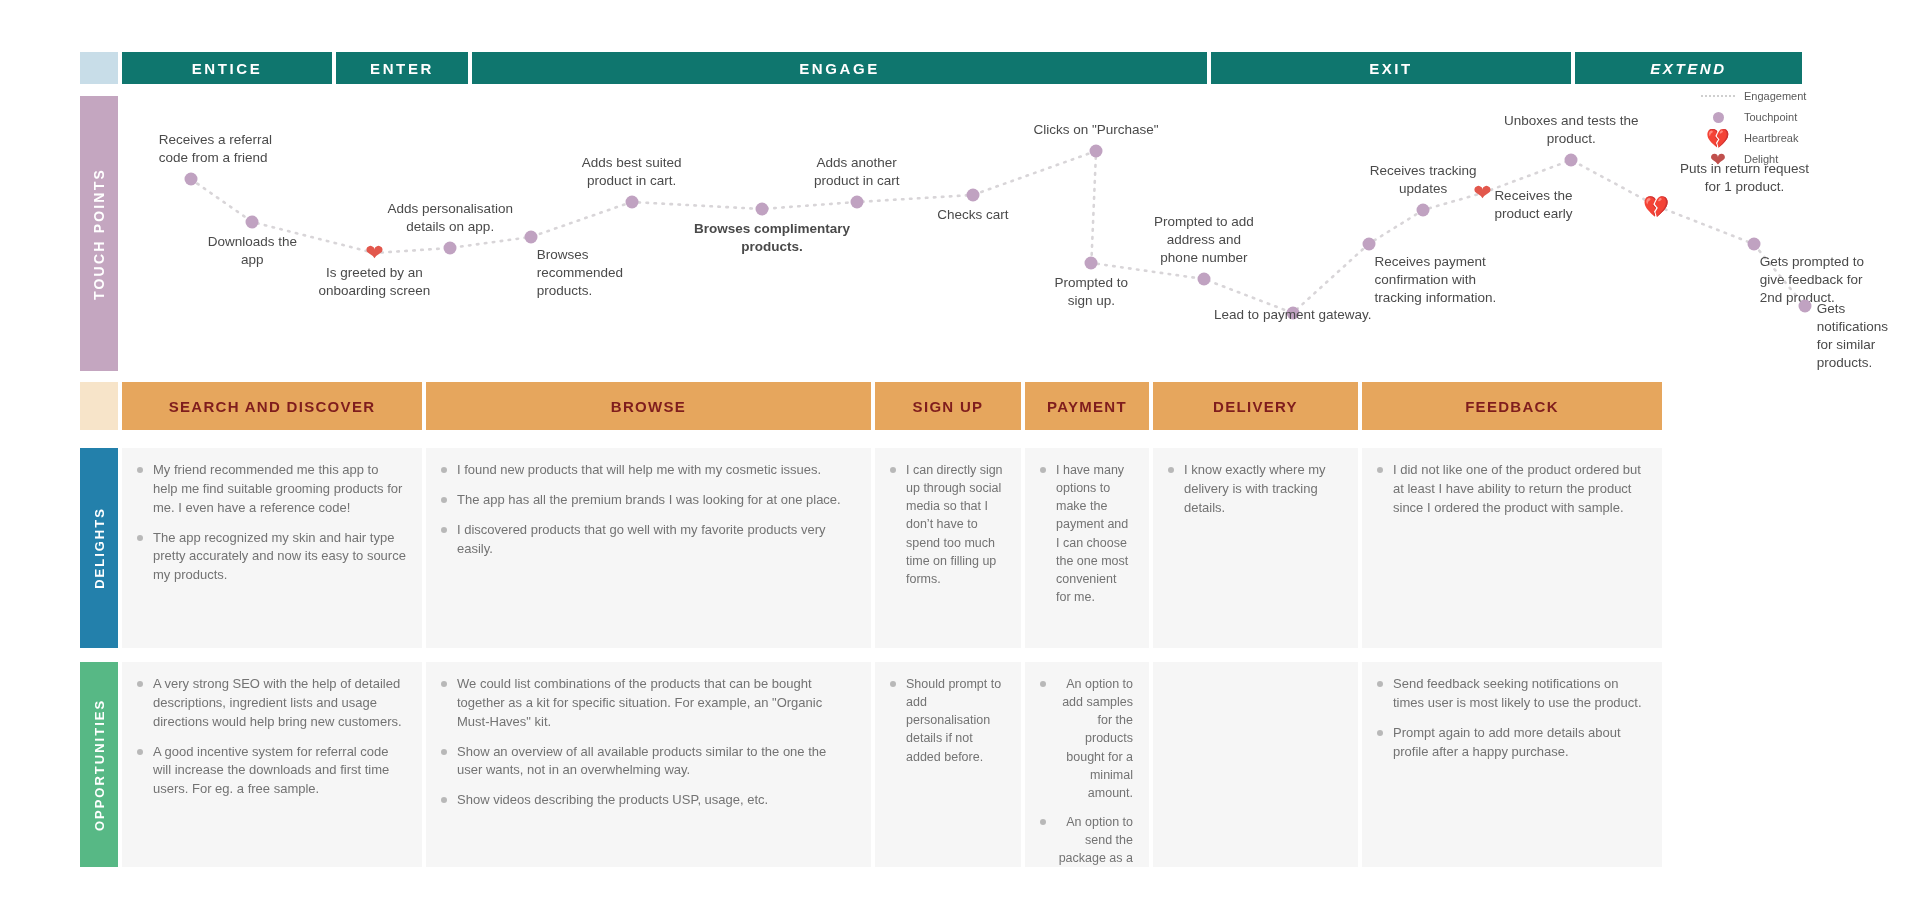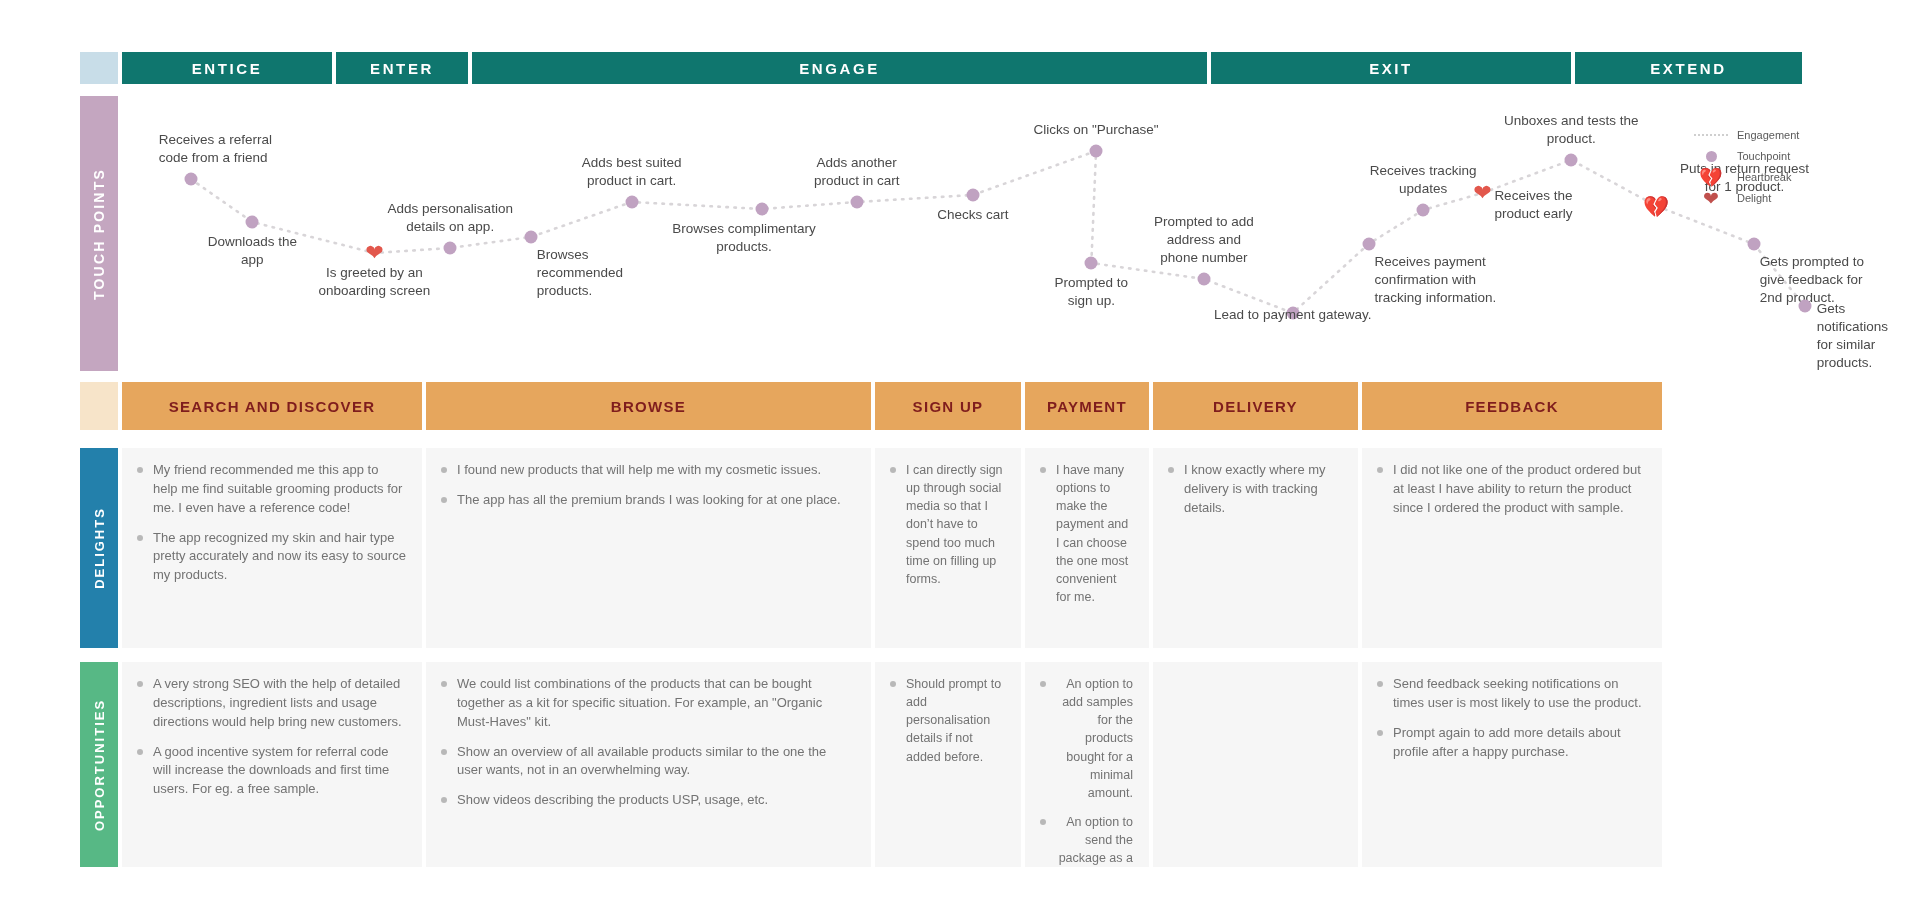--- a/index.html
+++ b/index.html
@@ -65,23 +65,22 @@
 
   .heart, .broken {
     position: absolute; transform: translate(-50%,-50%);
     line-height: 1; font-size: 22px;
   }
   .heart  { color: #e2574c; }
   .broken { color: #f6546f; font-size: 21px; }
 
   
   .legend {
-    position: absolute; right: 15px; top: -10px;
+    position: absolute; right: 8px; top: -10px;
     width: 190px;
-    margin-top: 39px;
   }
   .legend-row {
     display: flex; align-items: center;
     height: 20px; margin-bottom: 1px;
   }
   .legend-key {
     width: 52px; display: flex; align-items: center; justify-content: center;
   }
   .legend-dash {
     width: 34px; height: 0;
@@ -150,21 +149,21 @@
 <body>
 
 <div class="canvas">
 
   <div class="phase-bar">
     <div class="phase-spacer"></div>
     <div class="phase-cell" style="flex: 0 0 210px;">ENTICE</div>
     <div class="phase-cell" style="flex: 0 0 132px;">ENTER</div>
     <div class="phase-cell" style="flex: 0 0 735px;">ENGAGE</div>
     <div class="phase-cell" style="flex: 0 0 360px;">EXIT</div>
-    <div class="phase-cell" style="flex: 0 0 227px;">EXTEND</div>
+    <div class="phase-cell" style="flex: 0 0 227px; font-style: italic;">EXTEND</div>
   </div>
 
   <div class="tp-band">
     <div class="tp-sidebar">
       <span>TOUCH POINTS</span>
     </div>
 
     <div class="tp-plot">
       <svg class="tp-svg" width="1772" height="275">
         <polyline id="engagement-path" fill="none" stroke="#d8d5d8" stroke-width="2.6" stroke-dasharray="1.5 6.5" stroke-linecap="round" points="72.73,83 134.35,126 256.405,157 332.245,152 412.82500000000005,141 513.55,106 643.9,113 738.7,106 854.83,99 978.07,55 973.33,167 1085.905,183 1174.78,217 1250.6200000000001,148 1305.13,114 1364.38,97 1453.255,64 1538.575,110 1635.7450000000001,148 1686.7,210"></polyline>
@@ -183,21 +182,21 @@
           <div class="tp-label c" style="left: 332.245px; top: 104px;">Adds personalisation
 details on app.</div>
           <div class="dot" style="left: 412.825px; top: 141px;"></div>
           <div class="tp-label l" style="left: 418.825px; top: 150px;">Browses
 recommended
 products.</div>
           <div class="dot" style="left: 513.55px; top: 106px;"></div>
           <div class="tp-label c" style="left: 513.55px; top: 58px;">Adds best suited
 product in cart.</div>
           <div class="dot" style="left: 643.9px; top: 113px;"></div>
-          <div class="tp-label c" style="left: 626px; top: 124px;">Browses complimentary
+          <div class="tp-label c" style="left: 654px; top: 124px; font-weight: bold;">Browses complimentary
 products.</div>
           <div class="dot" style="left: 738.7px; top: 106px;"></div>
           <div class="tp-label c" style="left: 738.7px; top: 58px;">Adds another
 product in cart</div>
           <div class="dot" style="left: 854.83px; top: 99px;"></div>
           <div class="tp-label c" style="left: 854.83px; top: 110px;">Checks cart</div>
           <div class="dot" style="left: 978.07px; top: 55px;"></div>
           <div class="tp-label c" style="left: 978.07px; top: 25px;">Clicks on "Purchase"</div>
           <div class="dot" style="left: 973.33px; top: 167px;"></div>
           <div class="tp-label c" style="left: 973.33px; top: 178px;">Prompted to
@@ -276,20 +275,21 @@
     <div class="cell" style="flex: 0 0 300px;">
         <ul>
           <li>My friend recommended me this app to help me find suitable grooming products for me. I even have a reference code!</li>
           <li>The app recognized my skin and hair type pretty accurately and now its easy to source my products.</li>
         </ul>
       </div>
     <div class="cell" style="flex: 0 0 445px;">
         <ul>
           <li>I found new products that will help me with my cosmetic issues.</li>
           <li>The app has all the premium brands I was looking for at one place.</li>
+          <li>I discovered products that go well with my favorite products very easily.</li>
         </ul>
       </div>
     <div class="cell narrow" style="flex: 0 0 146px;">
         <ul>
           <li>I can directly sign up through social media so that I don’t have to spend too much time on filling up forms.</li>
         </ul>
       </div>
     <div class="cell narrow" style="flex: 0 0 124px;">
         <ul>
           <li>I have many options to make the payment and I can choose the one most convenient for me.</li>

